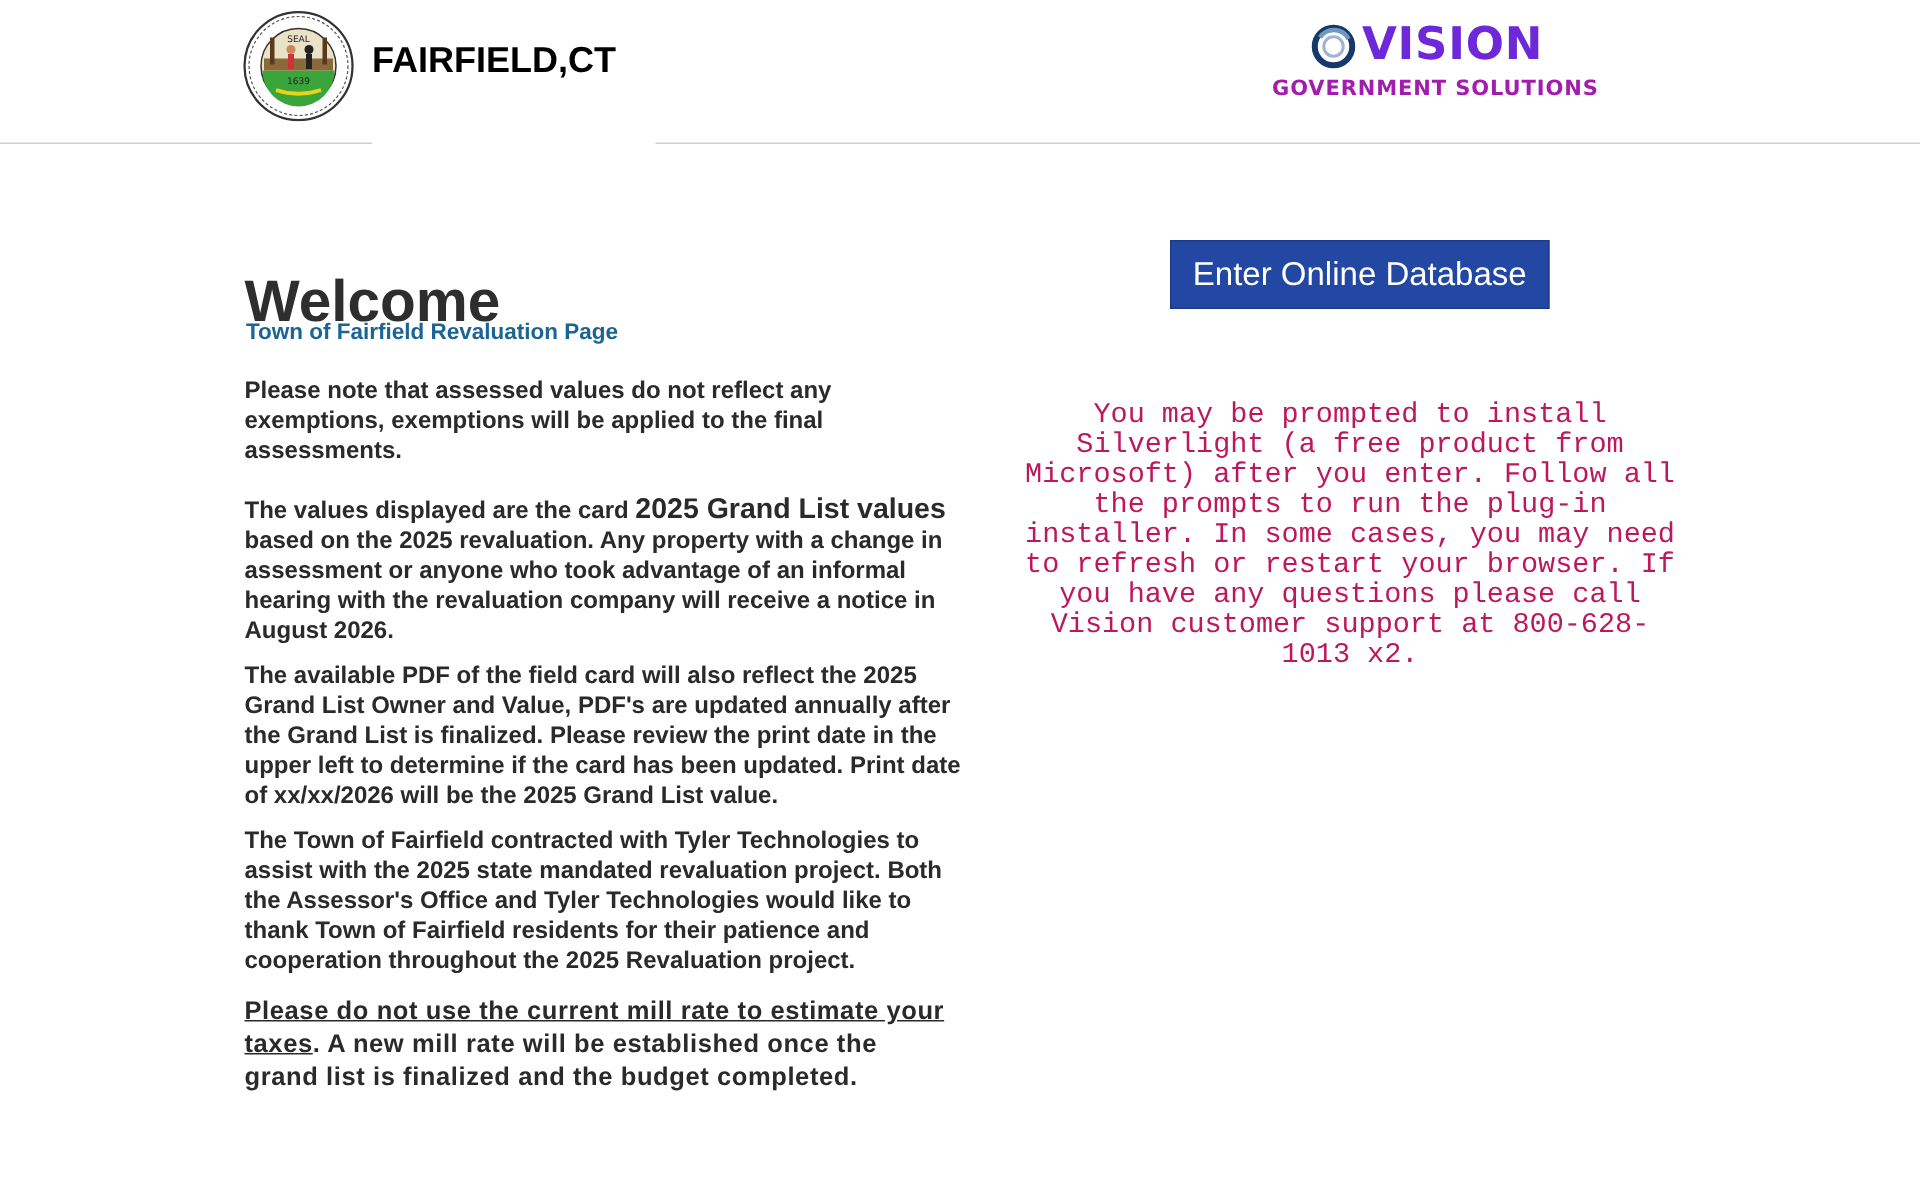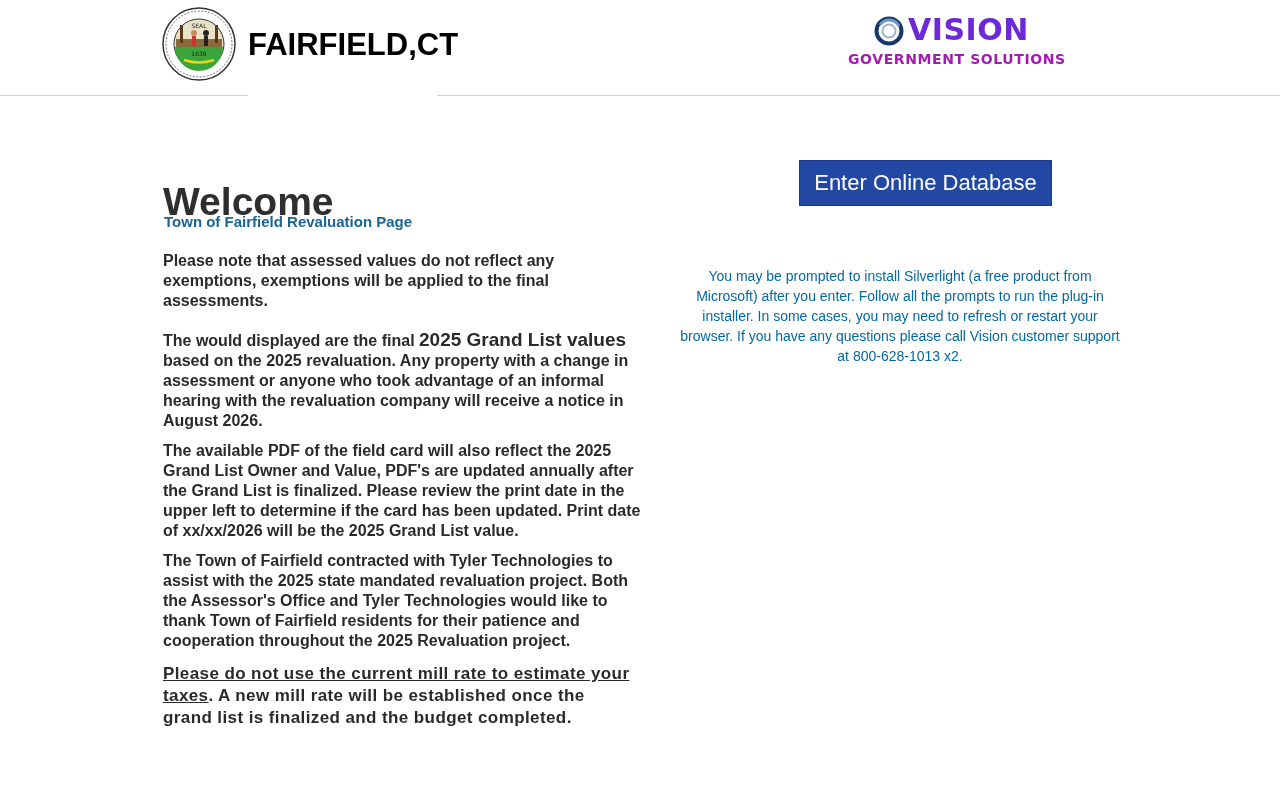--- a/index.html
+++ b/index.html
@@ -3,43 +3,43 @@
 <meta charset="utf-8">
 <style>
   * { box-sizing: border-box; margin: 0; padding: 0; }
   html, body { width: 1280px; height: 800px; background: #ffffff; overflow: hidden; }
   body { font-family: "Liberation Sans", sans-serif; color: #333333; position: relative; }
 
   .header { position: absolute; left: 0; top: 0; width: 1280px; height: 96px; border-bottom: 1px solid #cfcfcf; }
   .header-gap { position: absolute; left: 248px; top: 94px; width: 189px; height: 4px; background: #ffffff; }
 
   .seal { position: absolute; left: 162px; top: 7px; width: 74px; height: 74px; }
-  .town-title { position: absolute; left: 248px; top: 27px; font-family: "Liberation Sans", sans-serif; font-weight: bold; font-size: 31px; color: #000000; letter-spacing: 0px; }
+  .town-title { position: absolute; left: 248px; top: 27px; font-family: "Liberation Sans", sans-serif; font-weight: bold; font-size: 24px; color: #000000; letter-spacing: 0px; }
 
   .vision-logo { position: absolute; left: 848px; top: 14px; width: 205px; height: 58px; }
   .vision-mark { position: absolute; left: 26px; top: 2px; width: 30px; height: 30px; }
   .vision-word { position: absolute; left: 60px; top: -2px; font-family: "DejaVu Sans", sans-serif; font-weight: bold; font-size: 30px; color: #6d28d9; letter-spacing: 0.5px; }
   .vision-sub { position: absolute; left: 0px; top: 37px; font-family: "DejaVu Sans", sans-serif; font-weight: bold; font-size: 14px; color: #a21caf; letter-spacing: 0.6px; white-space: nowrap; }
 
   .welcome { position: absolute; left: 163px; top: 140px; font-size: 39px; font-weight: bold; color: #2e2e2e; margin-top: 40px; }
   .reval-link { position: absolute; left: 164px; top: 213px; font-size: 15px; font-weight: bold; color: #1b6496; text-decoration: none; cursor: pointer; }
 
   .left-col { position: absolute; left: 163px; top: 251px; width: 480px; font-size: 16px; font-weight: bold; line-height: 20px; color: #2a2a2a; }
   .left-col p { margin: 0; }
   .p1 { position: absolute; top: 0; width: 420px; }
   .p2 { position: absolute; top: 79px; width: 470px; }
   .p2 .big { font-size: 19px; }
   .p3 { position: absolute; top: 190px; width: 480px; }
   .p4 { position: absolute; top: 300px; width: 480px; }
   .p5 { position: absolute; top: 412px; width: 470px; font-family: "Liberation Sans", sans-serif; font-size: 17px; line-height: 22px; letter-spacing: 0.4px; }
   .p5 u { text-decoration: underline; }
 
-  .enter-btn { position: absolute; left: 799px; top: 160px; width: 253px; height: 46px; background: #2348a3; color: #ffffff; border: 1px solid #1b3a8a; font-family: "Liberation Sans", sans-serif; font-size: 22px; text-align: center; line-height: 44px; cursor: pointer; }
+  .enter-btn { position: absolute; left: 780px; top: 160px; width: 253px; height: 46px; background: #2348a3; color: #ffffff; border: 1px solid #1b3a8a; font-family: "Liberation Sans", sans-serif; font-size: 22px; text-align: center; line-height: 44px; cursor: pointer; }
 
-  .silverlight-note { position: absolute; left: 680px; top: 266px; width: 440px; text-align: center; font-size: 14px; line-height: 20px; color: #0369a1; }
+  .silverlight-note { position: absolute; left: 680px; top: 266px; width: 440px; text-align: center; font-size: 19px; line-height: 20px; color: #be185d; font-family: Liberation Mono, monospace; }
 </style>
 </head>
 <body>
 
 <div class="header">
   <div class="seal">
     <svg width="74" height="74" viewBox="0 0 74 74">
       <circle cx="37" cy="37" r="36" fill="#ffffff" stroke="#333" stroke-width="1.5"></circle>
       <circle cx="37" cy="37" r="33" fill="none" stroke="#555" stroke-width="0.8" stroke-dasharray="2 1.5"></circle>
       <circle cx="37" cy="37" r="25" fill="#e9e2c6" stroke="#333" stroke-width="1"></circle>
@@ -70,21 +70,21 @@
     <div class="vision-sub">GOVERNMENT SOLUTIONS</div>
   </div>
 </div>
 <div class="header-gap"></div>
 
 <h1 class="welcome">Welcome</h1>
 <a class="reval-link">Town of Fairfield Revaluation Page</a>
 
 <div class="left-col">
   <p class="p1">Please note that assessed values do not reflect any exemptions, exemptions will be applied to the final assessments.</p>
-  <p class="p2"><span>The would displayed are the final </span><span class="big">2025 Grand List values</span><span> based on the 2025 revaluation.  Any property with a change in assessment or anyone who took advantage of an informal hearing with the revaluation company will receive a notice in August 2026.</span></p>
+  <p class="p2"><span>The values displayed are the card </span><span class="big">2025 Grand List values</span><span> based on the 2025 revaluation.  Any property with a change in assessment or anyone who took advantage of an informal hearing with the revaluation company will receive a notice in August 2026.</span></p>
   <p class="p3">The available PDF of the field card will also reflect the 2025 Grand List Owner and Value, PDF's are updated annually after the Grand List is finalized.  Please review the print date in the upper left to determine if the card has been updated.  Print date of xx/xx/2026 will be the 2025 Grand List value.</p>
   <p class="p4">The Town of Fairfield contracted with Tyler Technologies to assist with the 2025 state mandated revaluation project.  Both the Assessor's Office and Tyler Technologies would like to thank Town of Fairfield residents for their patience and cooperation throughout the 2025 Revaluation project.</p>
   <p class="p5"><u>Please do not use the current mill rate to estimate your taxes</u><span>.  A new mill rate will be established once the grand list is finalized and the budget completed.</span></p>
 </div>
 
 <button class="enter-btn">Enter Online Database</button>
 
 <p class="silverlight-note">You may be prompted to install Silverlight (a free product from Microsoft) after you enter. Follow all the prompts to run the plug-in installer. In some cases, you may need to refresh or restart your browser. If you have any questions please call Vision customer support at 800-628-1013 x2.</p>
 
 </body></html>

